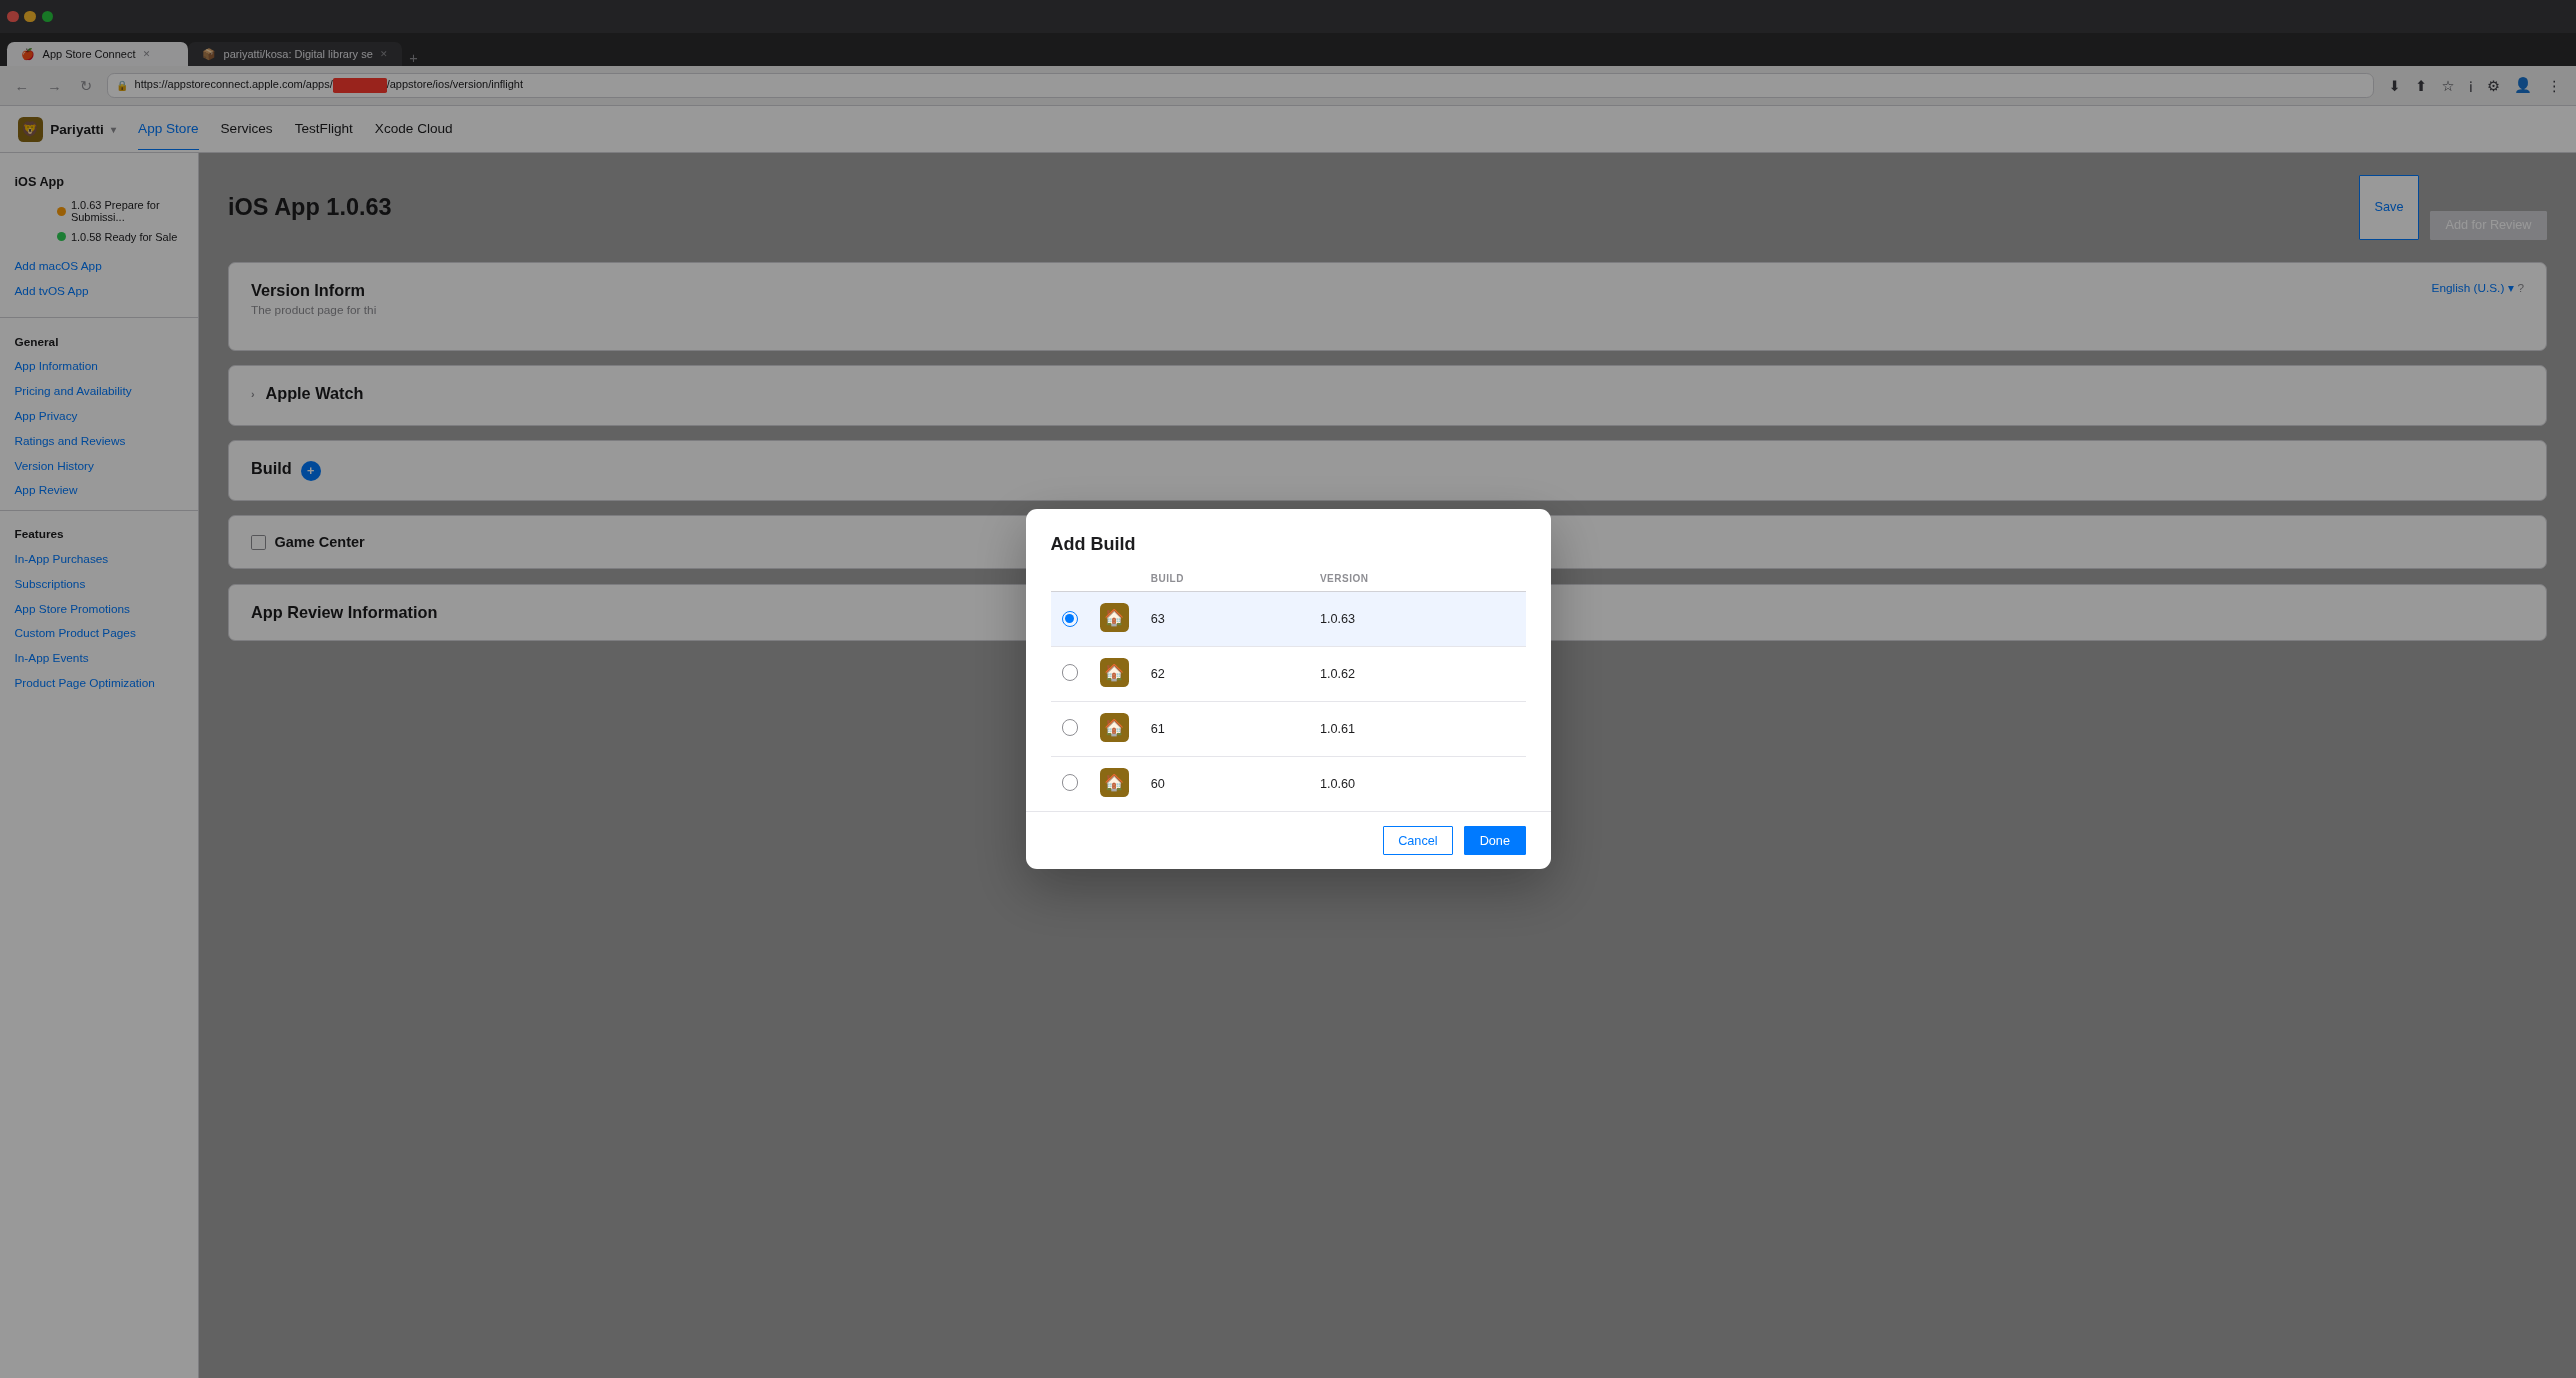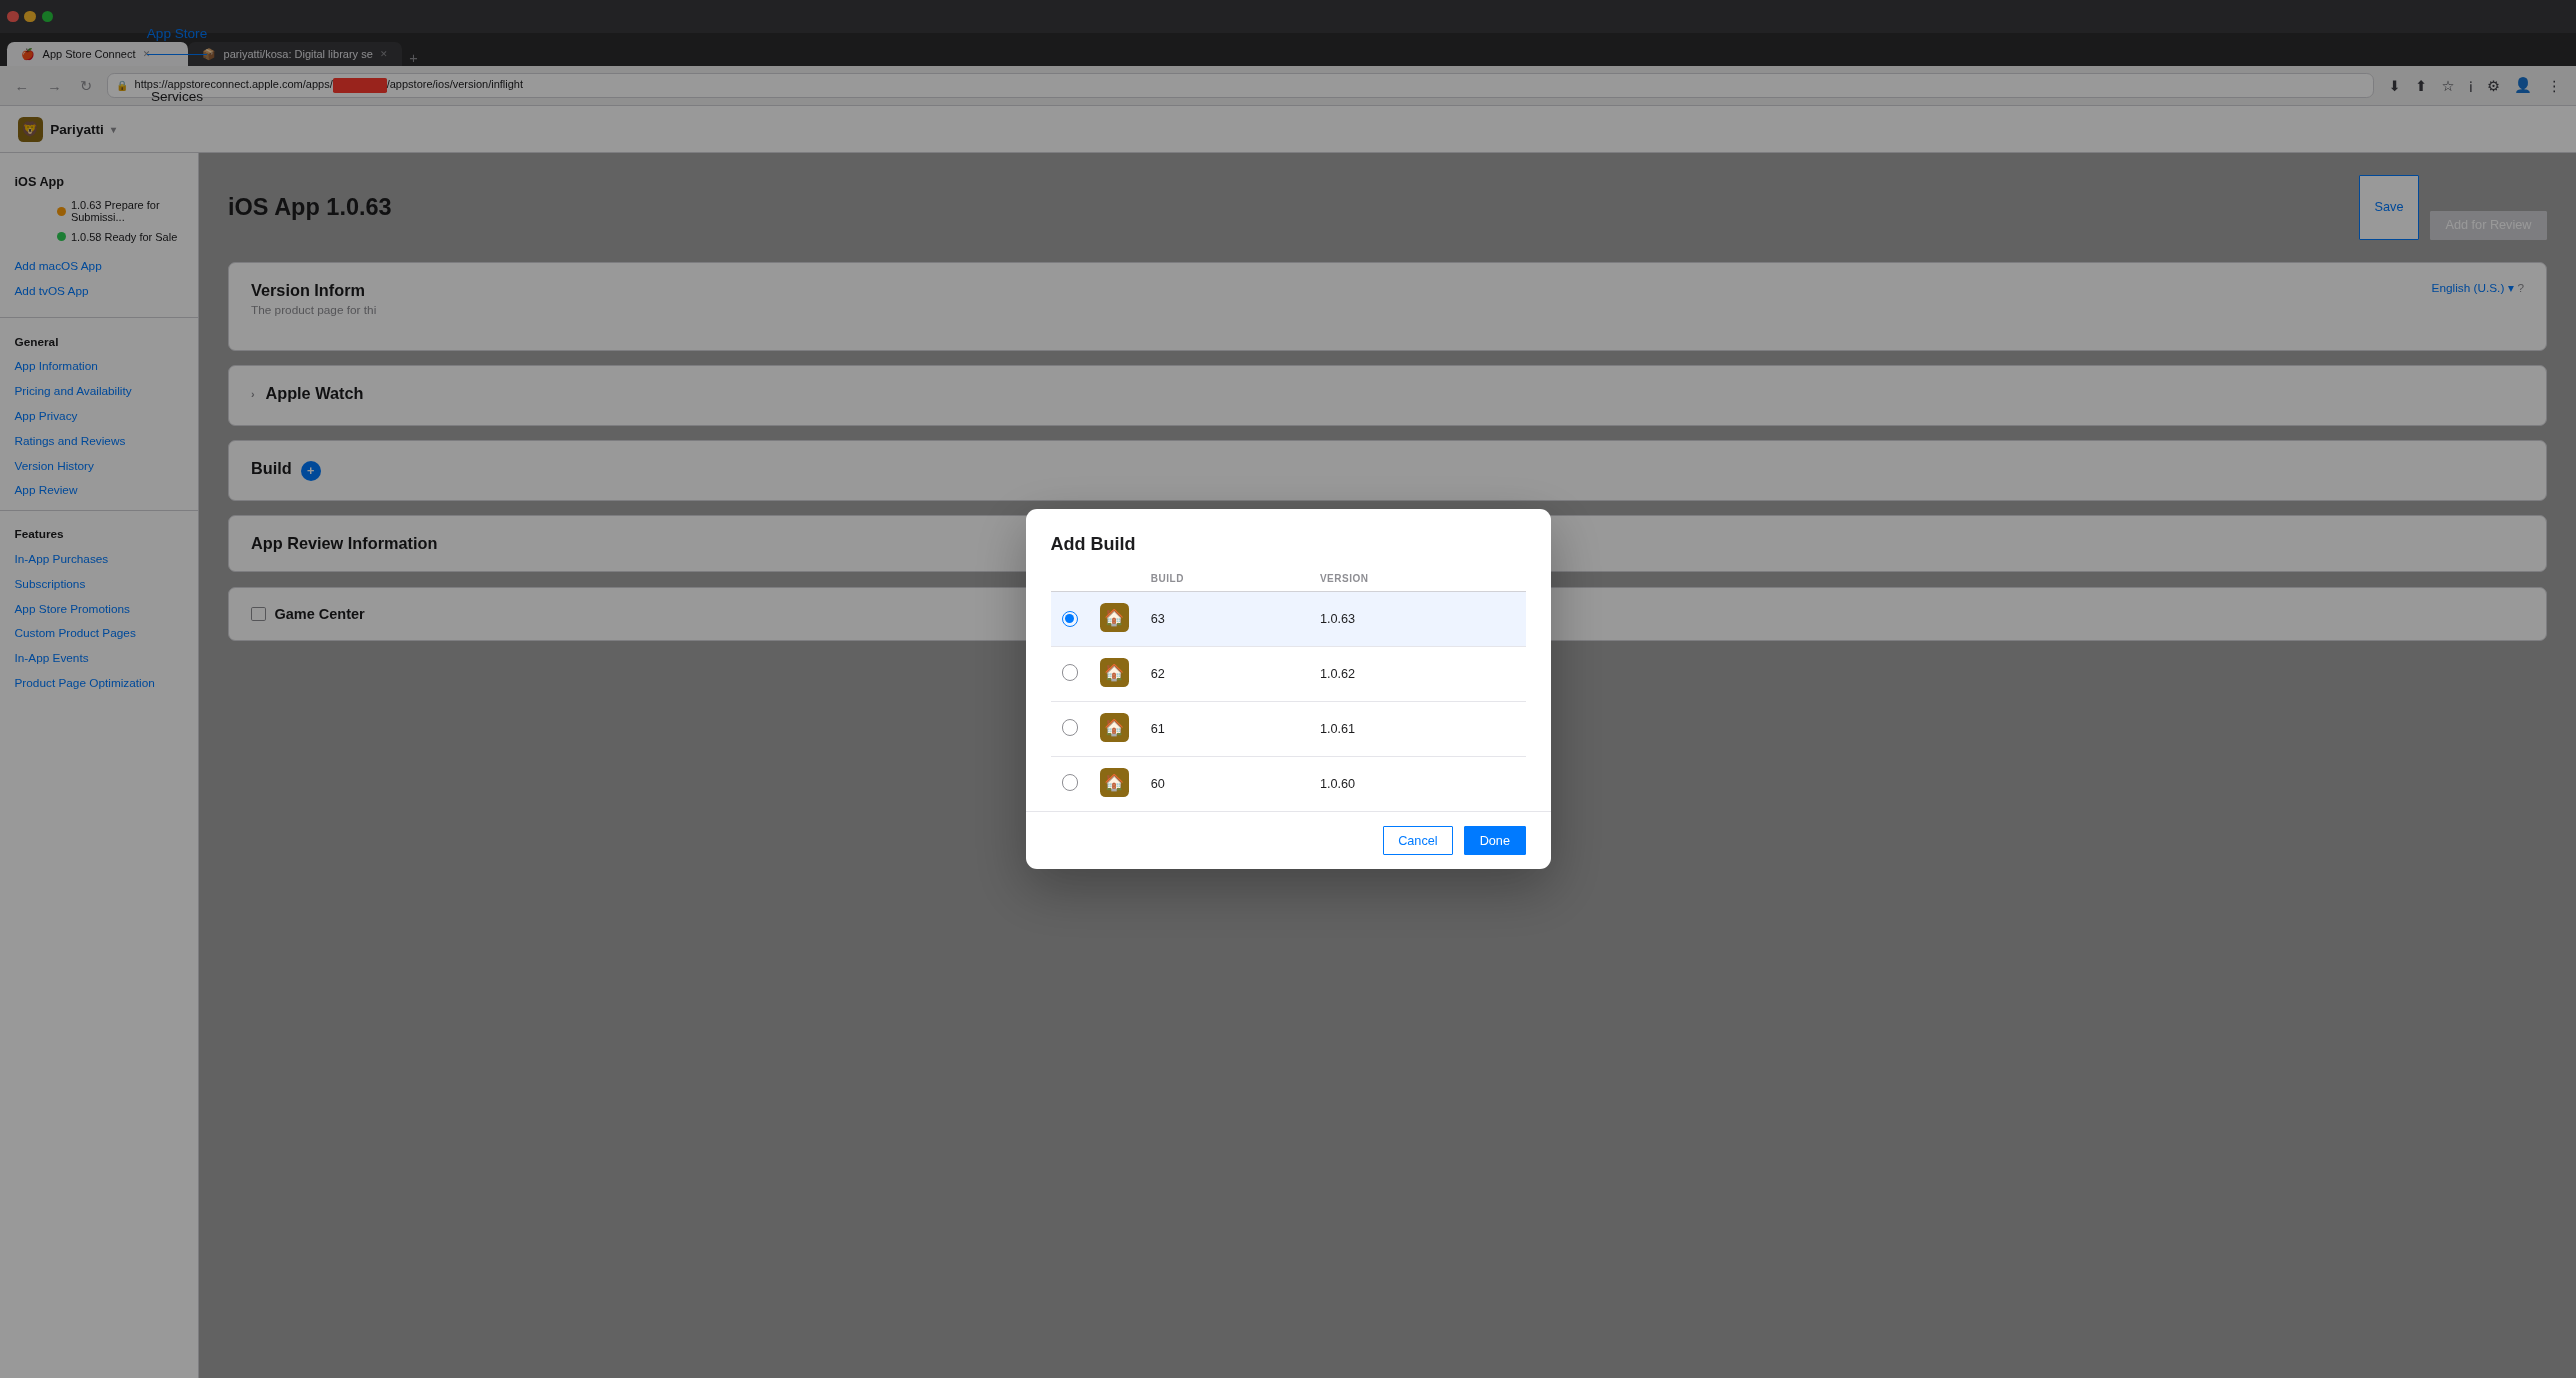--- a/index.html
+++ b/index.html
@@ -27,21 +27,21 @@
     .browser-action-btn { background: none; border: none; color: #3c3c43; font-size: 14.5px; cursor: pointer; padding: 3.6px; }
 
     
     .app-container { display: flex; flex-direction: column; height: calc(100vh - 105px); }
     
     
     .top-nav { background: white; border-bottom: 0.9px solid #d1d1d6; padding: 0 18px; display: flex; align-items: center; height: 47px; gap: 22px; }
     .brand { display: flex; align-items: center; gap: 7.2px; font-weight: 600; font-size: 13.6px; color: #1d1d1f; }
     .brand-logo { width: 25px; height: 25px; background: #8B6914; border-radius: 5.4px; display: flex; align-items: center; justify-content: center; font-size: 14.5px; }
     .brand-dropdown { font-size: 10px; color: #8e8e93; }
-    .nav-links { display: flex; gap: 22px; align-items: center; flex-direction: column; }
+    .nav-links { display: flex; gap: 22px; align-items: center; }
     .nav-link { font-size: 13.6px; color: #1d1d1f; text-decoration: none; padding: 12.7px 0; border-bottom: 1.8px solid transparent; }
     .nav-link.active { color: #007AFF; border-bottom: 1.8px solid #007AFF; }
 
     
     .main-area { display: flex; flex: 1; overflow: hidden; }
 
     
     .sidebar { width: 199px; background: white; border-right: 0.9px solid #d1d1d6; padding: 14.5px 0; overflow-y: auto; flex-shrink: 0; }
     .sidebar-item { padding: 5.4px 14.5px; font-size: 11.8px; color: #007AFF; cursor: pointer; display: flex; align-items: center; gap: 5.4px; }
     .sidebar-item.section-header { color: #1d1d1f; font-weight: 600; font-size: 11.8px; margin-top: 11px; }
@@ -254,28 +254,28 @@
       <div class="section">
         <div class="build-title">
           <div class="section-title">
             <span>Build</span>
           </div>
           <div class="add-circle">+</div>
         </div>
       </div>
 
       <div class="section">
-        <div class="app-review-section">App Review Information</div>
-      </div>
-
-      <div class="section">
         <div class="game-center-row">
           <div class="checkbox-square"></div>
           <span>Game Center</span>
         </div>
+      </div>
+
+      <div class="section">
+        <div class="app-review-section">App Review Information</div>
       </div>
     </div>
   </div>
 </div>
 
 <div class="overlay">
   <div class="modal">
     <div class="modal-header">
       <div class="modal-title">Add Build</div>
     </div>

